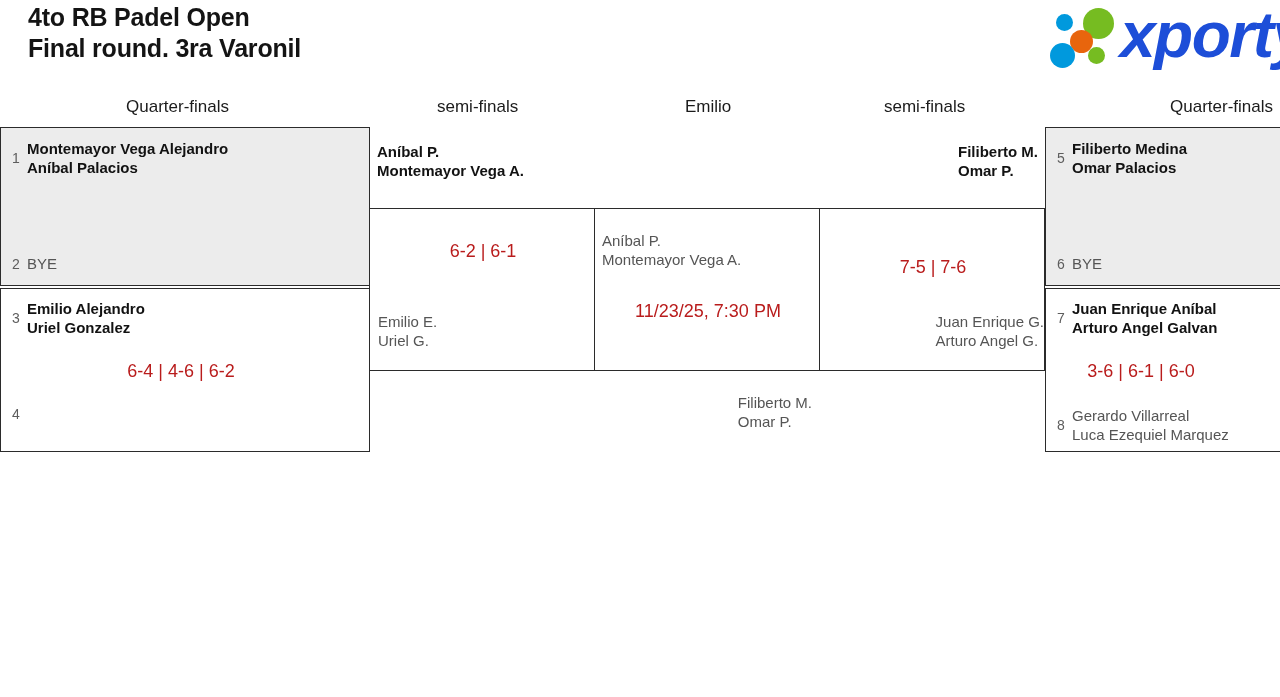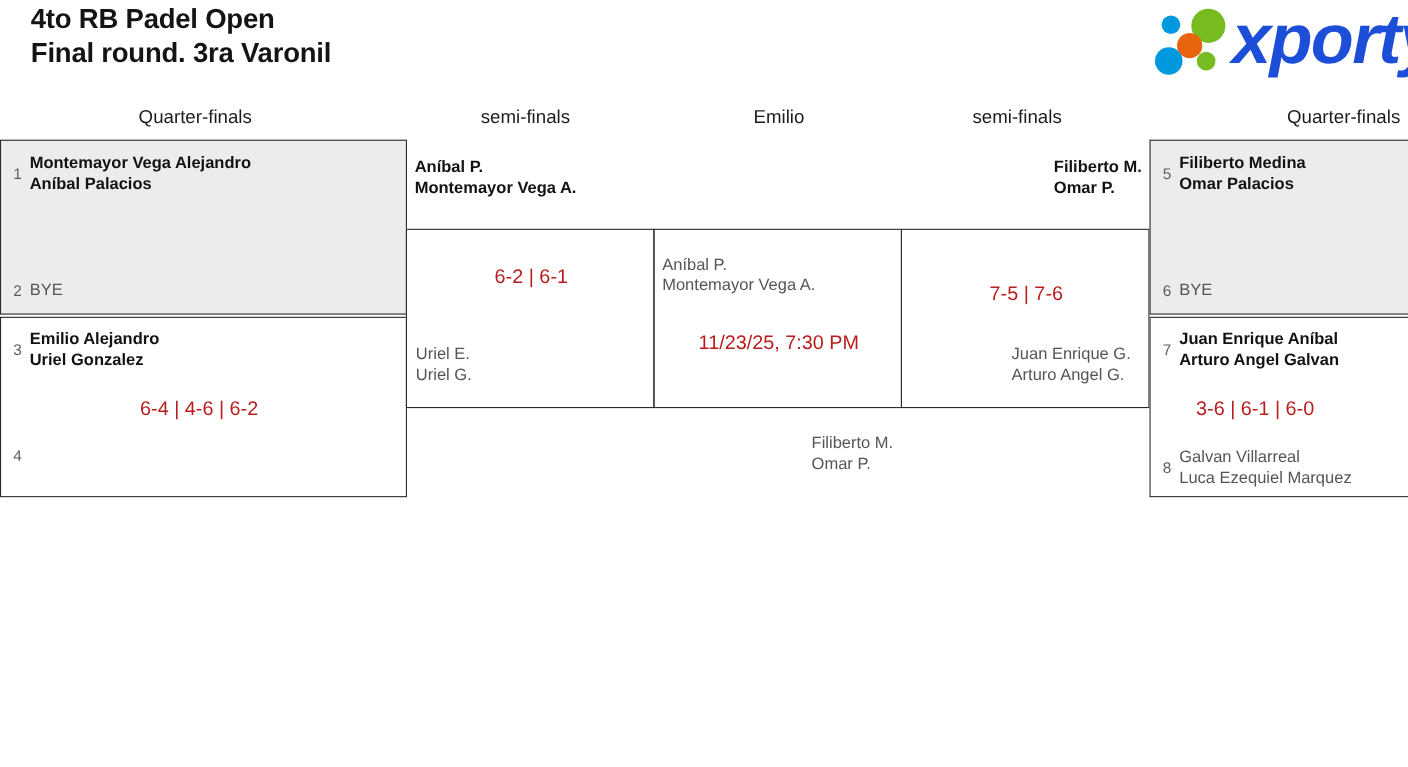--- a/index.html
+++ b/index.html
@@ -187,21 +187,21 @@
     <span class="names winner">
       <span class="nm">Aníbal P.</span>
       <span class="nm">Montemayor Vega A.</span>
     </span>
   </div>
 
   <div class="match-box" style="left:369px; top:208px; width:226px; height:163px;">
     <div class="score center" style="left:0px; top:33px; width:226px;">6-2 | 6-1</div>
     <div class="team align-left" style="left:8px; top:103px;">
       <span class="names loser">
-        <span class="nm">Uriel E.</span>
+        <span class="nm">Emilio E.</span>
         <span class="nm">Uriel G.</span>
       </span>
     </div>
   </div>
 
   <div class="team align-left" style="left:602px; top:231px;">
     <span class="names loser">
       <span class="nm">Aníbal P.</span>
       <span class="nm">Montemayor Vega A.</span>
     </span>
@@ -220,21 +220,21 @@
 
   <div class="team align-right" style="right:242px; top:142px;">
     <span class="names winner">
       <span class="nm">Filiberto M.</span>
       <span class="nm">Omar P.</span>
     </span>
   </div>
 
   <div class="match-box" style="left:819px; top:208px; width:226px; height:163px;">
     <div class="score center" style="left:0px; top:33px; width:226px;margin-top:16px;">7-5 | 7-6</div>
-    <div class="team align-right" style="right:16px; top:103px;">
+    <div class="team align-right" style="right:0; top:103px;">
       <span class="names loser">
         <span class="nm">Juan Enrique G.</span>
         <span class="nm">Arturo Angel G.</span>
       </span>
     </div>
   </div>
 
   <div class="match-box shaded" style="left:1045px; top:127px; width:370px; height:159px;">
     <div class="team align-left" style="left:4px; top:11px;">
       <span class="seed">5</span>
@@ -256,19 +256,19 @@
       <span class="seed">7</span>
       <span class="names winner">
         <span class="nm">Juan Enrique Aníbal</span>
         <span class="nm">Arturo Angel Galvan</span>
       </span>
     </div>
     <div class="score right" style="left:0px; top:73px; width:190px;">3-6 | 6-1 | 6-0</div>
     <div class="team align-left" style="left:4px; top:117px;">
       <span class="seed">8</span>
       <span class="names loser">
-        <span class="nm">Galvan Villarreal</span>
+        <span class="nm">Gerardo Villarreal</span>
         <span class="nm">Luca Ezequiel Marquez</span>
       </span>
     </div>
   </div>
 
 </div>
 
 </body></html>

